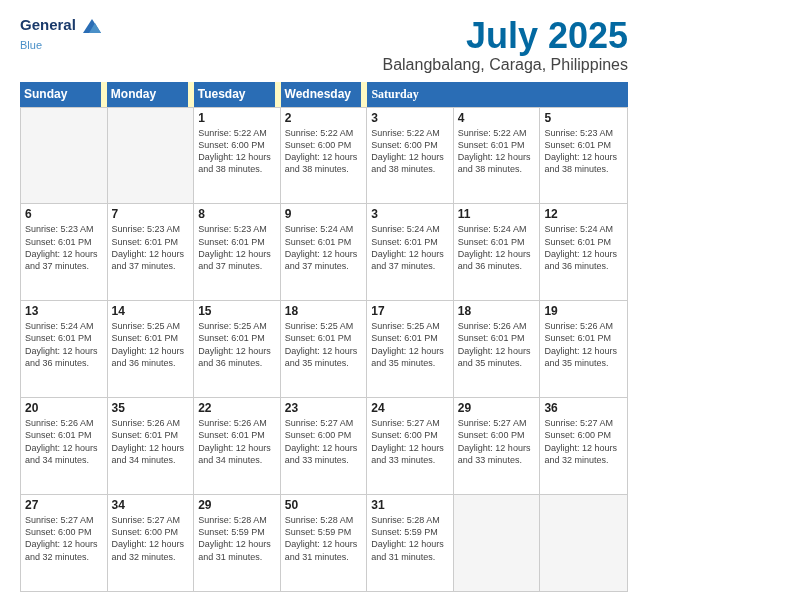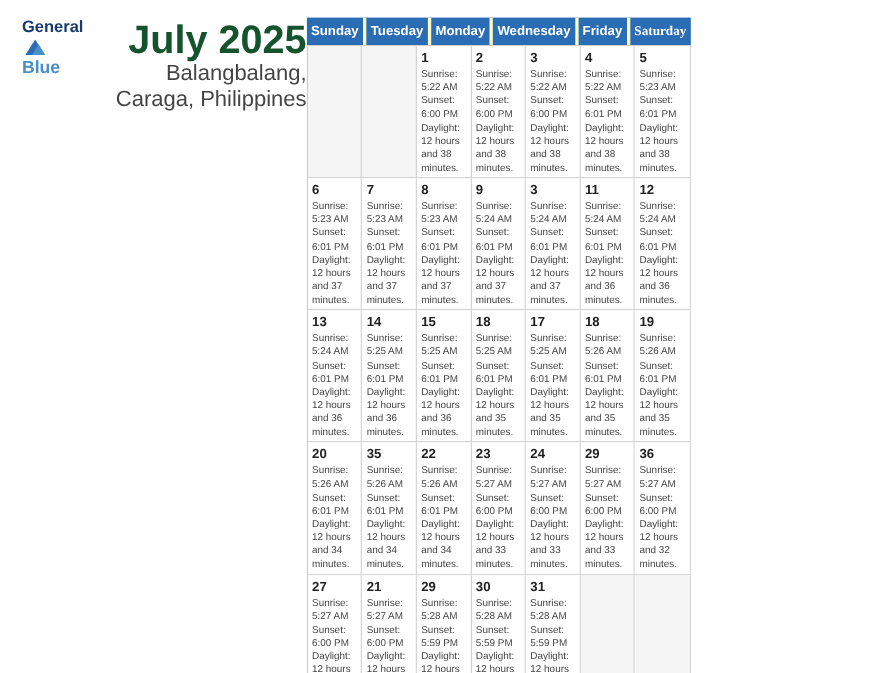--- a/index.html
+++ b/index.html
@@ -8,64 +8,64 @@
       height: 612px;
       font-family: Arial, Helvetica, sans-serif;
       background: #fff;
       overflow: hidden;
     }
     .page {
       width: 648px;
       height: 612px;
       padding: 16px 20px 20px 20px;
       display: flex;
-      flex-direction: row;
+      flex-direction: column;
     }
     .header {
       display: flex;
       justify-content: space-between;
       align-items: flex-start;
       margin-bottom: 8px;
     }
     .logo {
       display: flex;
       align-items: center;
       gap: 0;
     }
     .title-block {
       text-align: right;
     }
     .month-title {
       font-size: 36px;
       font-weight: bold;
-      color: #14532d;
+      color: #0369a1;
       line-height: 1.1;
     }
     .location-title {
-      font-size: 20px;
+      font-size: 16px;
       color: #444;
       text-align: right;
     }
     .calendar {
       flex: 1;
       display: flex;
       flex-direction: column;
     }
     .cal-header {
       display: grid;
       grid-template-columns: repeat(7, 1fr);
       background: #2a6db5;
     }
     .cal-header-cell {
       color: #fff;
       font-size: 12px;
       font-weight: bold;
       padding: 5px 4px;
       text-align: left;
-      border-right: 3px solid #fef9c3;
+      border-right: 6px solid #fef9c3;
     }
     .cal-header-cell:last-child { border-right: none; font-family: Liberation Serif, serif; }
     .cal-body {
       flex: 1;
       display: flex;
       flex-direction: column;
       border-left: 1px solid #ccc;
       border-right: 1px solid #ccc;
       border-bottom: 1px solid #ccc;
     }
@@ -106,38 +106,37 @@
     <div class="logo">
       <div>
         <div style="display:flex;align-items:center;gap:4px;">
           <div style="line-height:1.15;">
             <span style="font-size:15px;font-weight:bold;color:#1a3a6b;">General</span>
             <svg width="22" height="18" viewBox="0 0 22 18" style="vertical-align:middle;margin-left:1px;">
               <polygon points="2,16 11,2 20,16" fill="#2a6db5" stroke="none"></polygon>
               <polygon points="8,16 14,6 20,16" fill="#4a90c8" stroke="none"></polygon>
             </svg>
             <br>
-            <span style="font-size:16px;font-weight:bold;color:#4a90c8;">Blue</span>
+            <span style="font-size:11px;font-weight:normal;color:#4a90c8;">Blue</span>
           </div>
         </div>
       </div>
     </div>
     <div class="title-block">
       <div class="month-title">July 2025</div>
       <div class="location-title">Balangbalang, Caraga, Philippines</div>
     </div>
   </div>
 
   <div class="calendar">
     <div class="cal-header">
     <div class="cal-header-cell">Sunday</div>
+        <div class="cal-header-cell">Monday</div>
         <div class="cal-header-cell">Tuesday</div>
-        <div class="cal-header-cell">Monday</div>
         <div class="cal-header-cell">Wednesday</div>
-        <div class="cal-header-cell">Friday</div>
         <div class="cal-header-cell">Saturday</div>
       </div>
     <div class="cal-body">
     <div class="cal-row">
           <div class="cal-cell empty"></div>
           <div class="cal-cell empty"></div>
           <div class="cal-cell">
             <div class="day-num">1</div>
             <div class="cell-line">Sunrise: 5:22 AM</div>
             <div class="cell-line">Sunset: 6:00 PM</div>
@@ -328,35 +327,35 @@
         </div>
         <div class="cal-row">
           <div class="cal-cell">
             <div class="day-num">27</div>
             <div class="cell-line">Sunrise: 5:27 AM</div>
             <div class="cell-line">Sunset: 6:00 PM</div>
             <div class="cell-line">Daylight: 12 hours</div>
             <div class="cell-line">and 32 minutes.</div>
           </div>
           <div class="cal-cell">
-            <div class="day-num">21</div>
+            <div class="day-num">34</div>
             <div class="cell-line">Sunrise: 5:27 AM</div>
             <div class="cell-line">Sunset: 6:00 PM</div>
             <div class="cell-line">Daylight: 12 hours</div>
             <div class="cell-line">and 32 minutes.</div>
           </div>
           <div class="cal-cell">
             <div class="day-num">29</div>
             <div class="cell-line">Sunrise: 5:28 AM</div>
             <div class="cell-line">Sunset: 5:59 PM</div>
             <div class="cell-line">Daylight: 12 hours</div>
             <div class="cell-line">and 31 minutes.</div>
           </div>
           <div class="cal-cell">
-            <div class="day-num">30</div>
+            <div class="day-num">50</div>
             <div class="cell-line">Sunrise: 5:28 AM</div>
             <div class="cell-line">Sunset: 5:59 PM</div>
             <div class="cell-line">Daylight: 12 hours</div>
             <div class="cell-line">and 31 minutes.</div>
           </div>
           <div class="cal-cell">
             <div class="day-num">31</div>
             <div class="cell-line">Sunrise: 5:28 AM</div>
             <div class="cell-line">Sunset: 5:59 PM</div>
             <div class="cell-line">Daylight: 12 hours</div>

